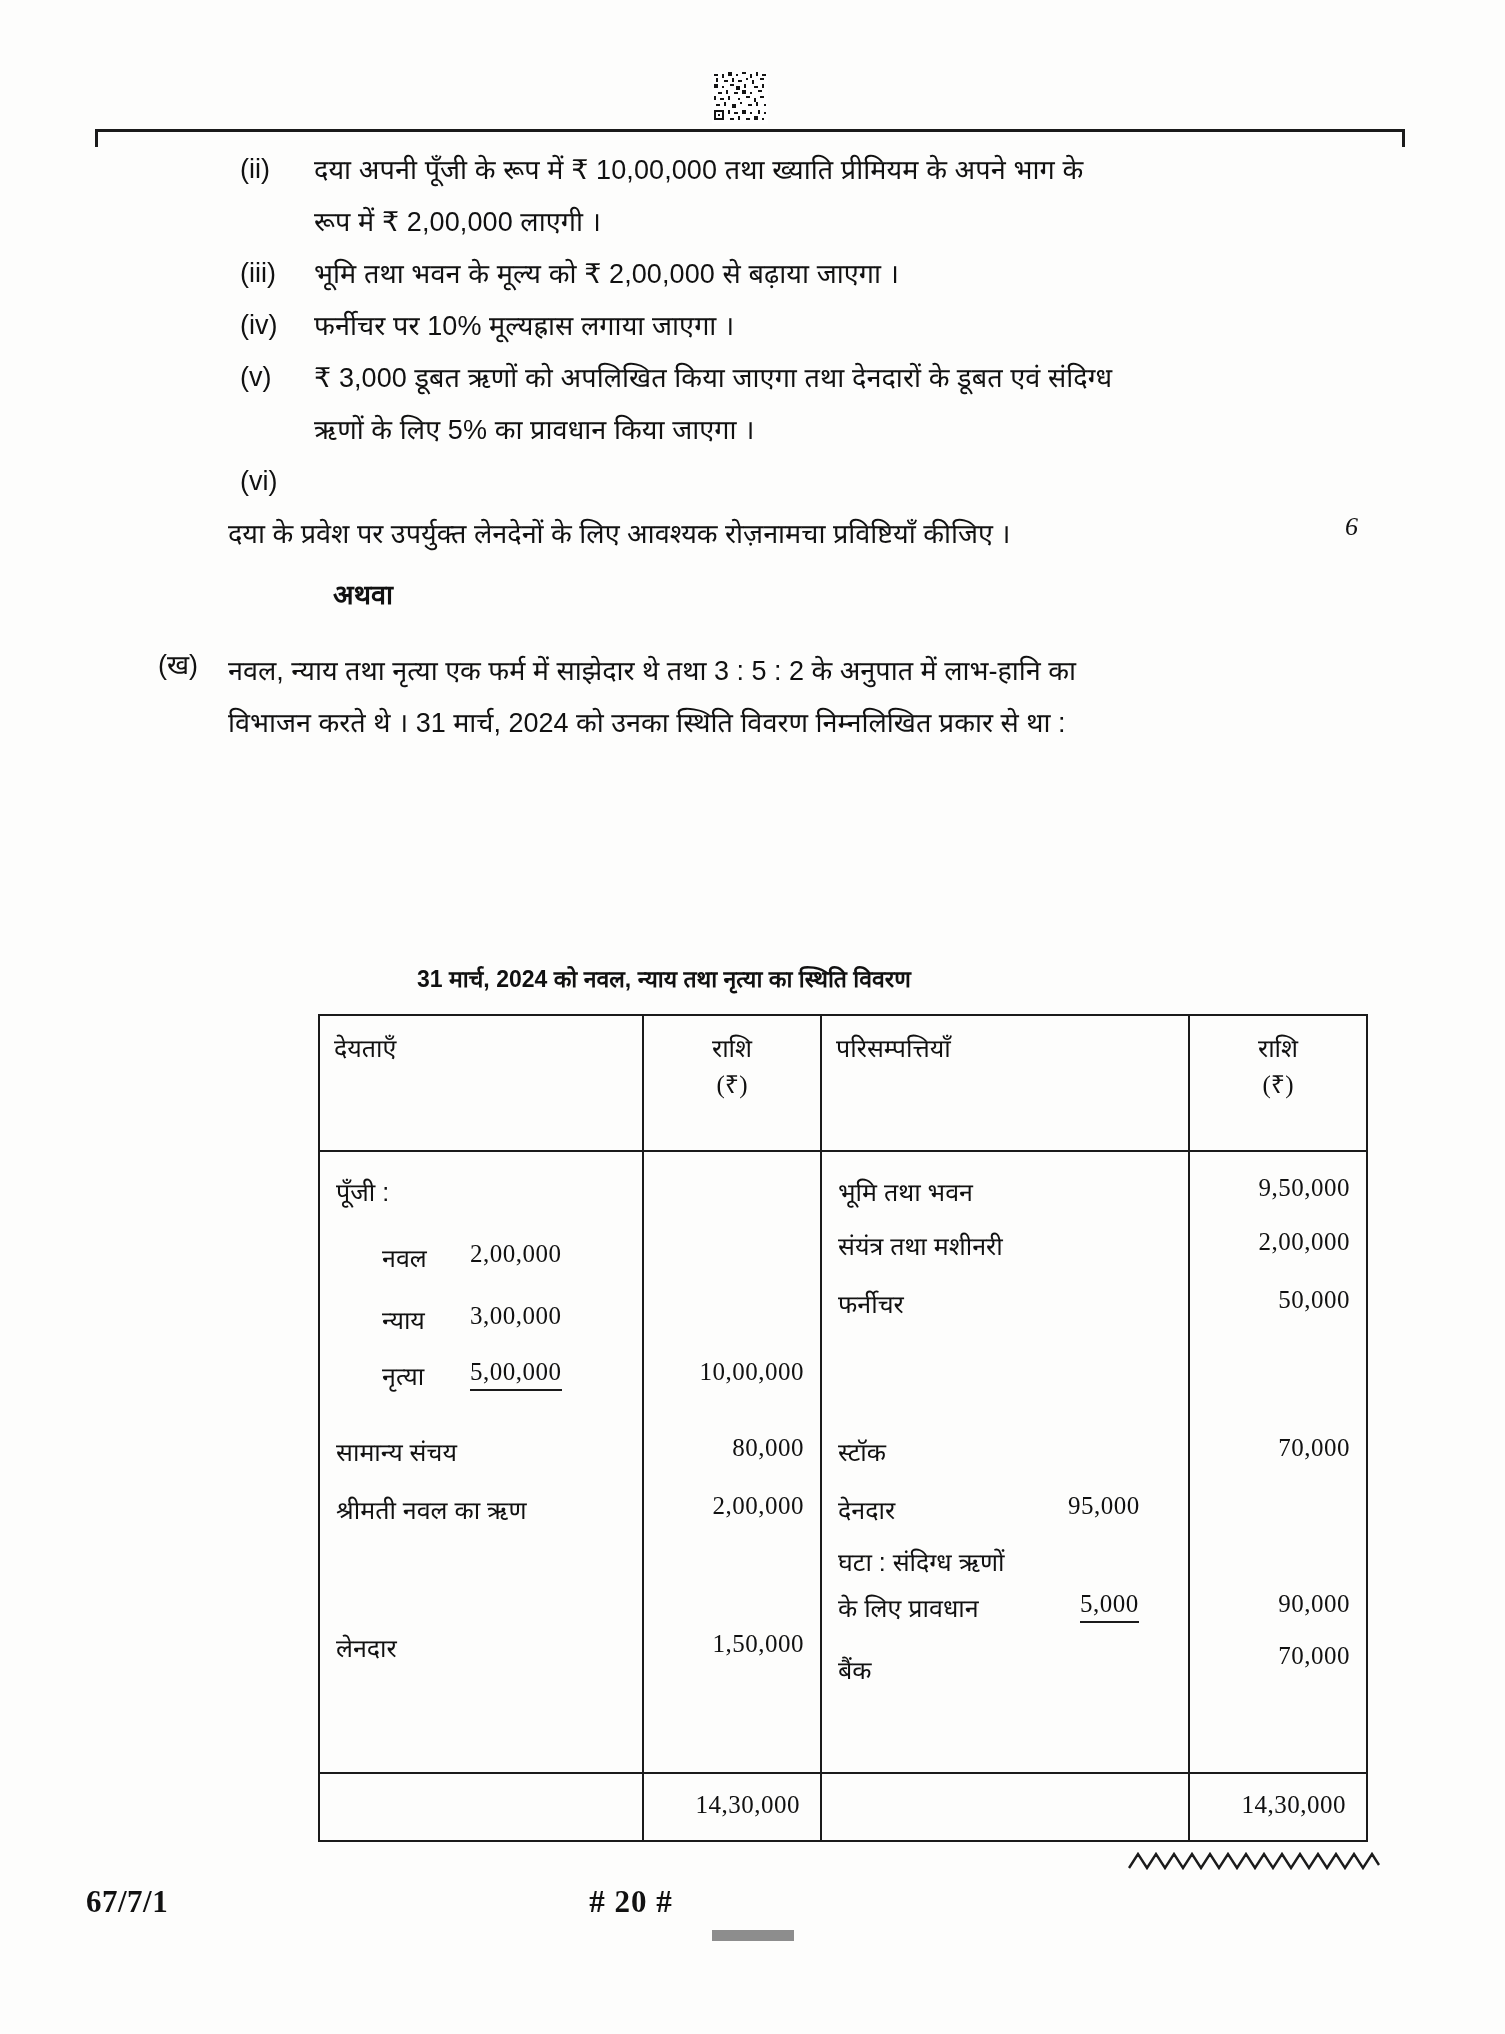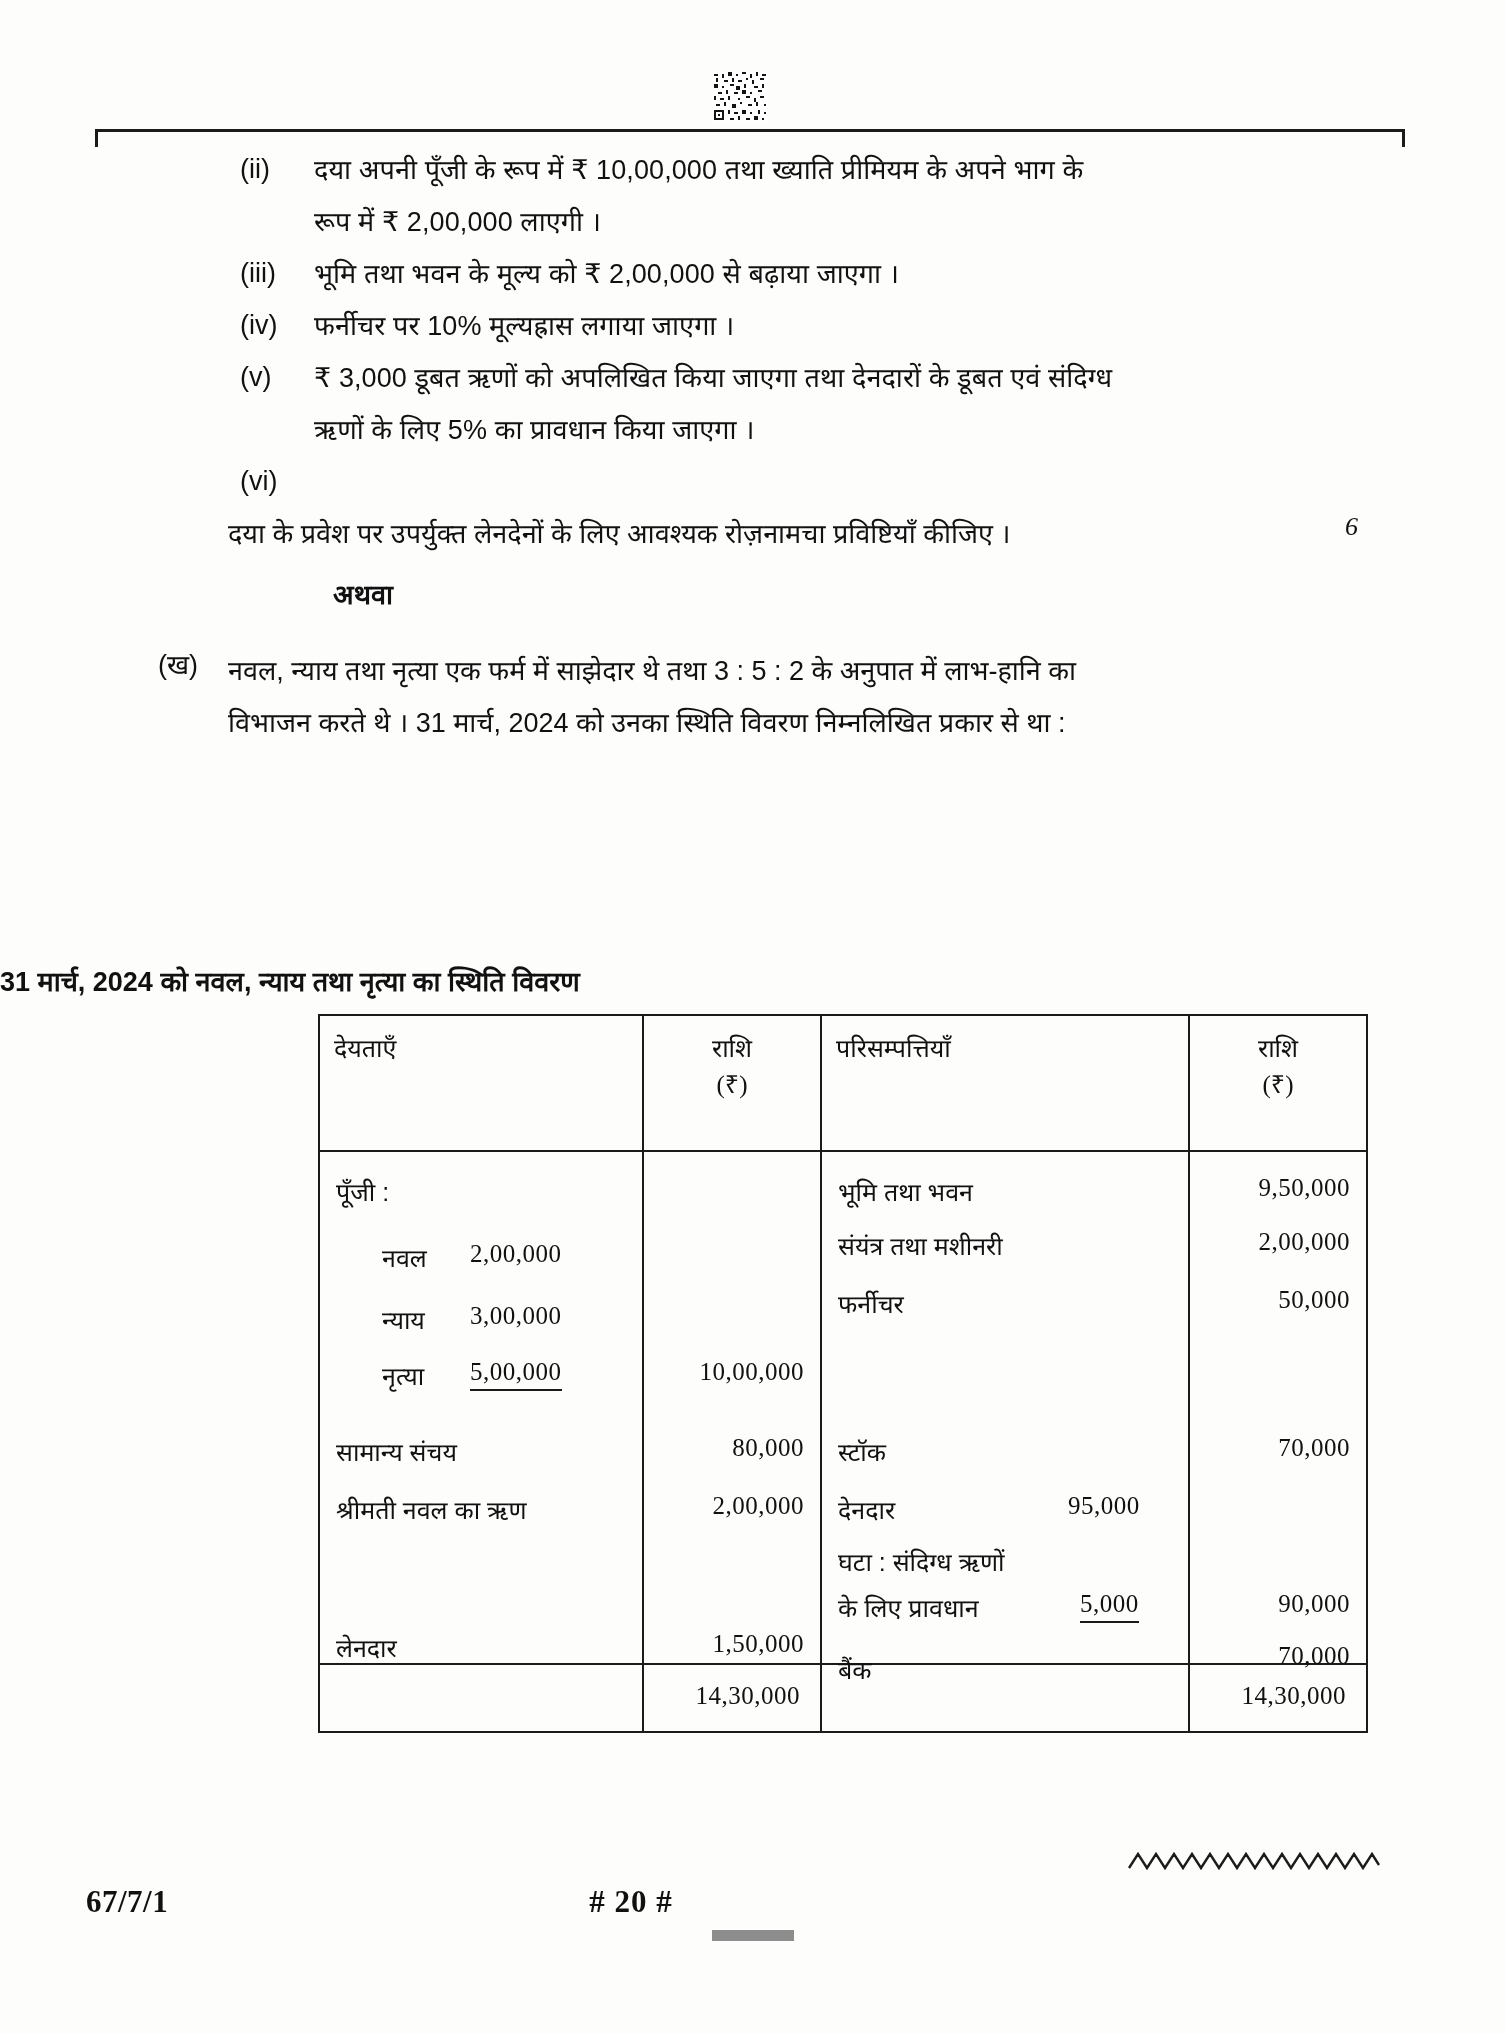--- a/index.html
+++ b/index.html
@@ -105,21 +105,22 @@
     font-size: 27px;
     font-family: "Liberation Sans", "DejaVu Sans", sans-serif;
   }
 
   
   .tbl-title {
     position: absolute;
     top: 962px;
     left: 0;
     width: 1328px;
-    font-size: 27px;
+    text-align: center;
+    font-size: 23px;
     font-weight: bold;
     font-family: "Liberation Sans", "DejaVu Sans", sans-serif;
   }
 
   table.bs {
     position: absolute;
     left: 318px;
     top: 1014px;
     width: 1048px;
     border-collapse: collapse;
@@ -146,21 +147,21 @@
   .hd.ctr {
     text-align: center;
     padding: 14px 0 0 0 !important;
   }
   .hd .r2 {
     display: block;
     font-family: "Liberation Serif", serif;
     margin-top: 2px;
   }
 
-  .cellbox { position: relative; height: 511px; }
+  .cellbox { position: relative; height: 620px; }
 
   .ln {
     position: absolute;
     font-size: 25px;
     white-space: nowrap;
   }
   .amt {
     position: absolute;
     font-family: "Liberation Serif", serif;
     font-size: 25px;

